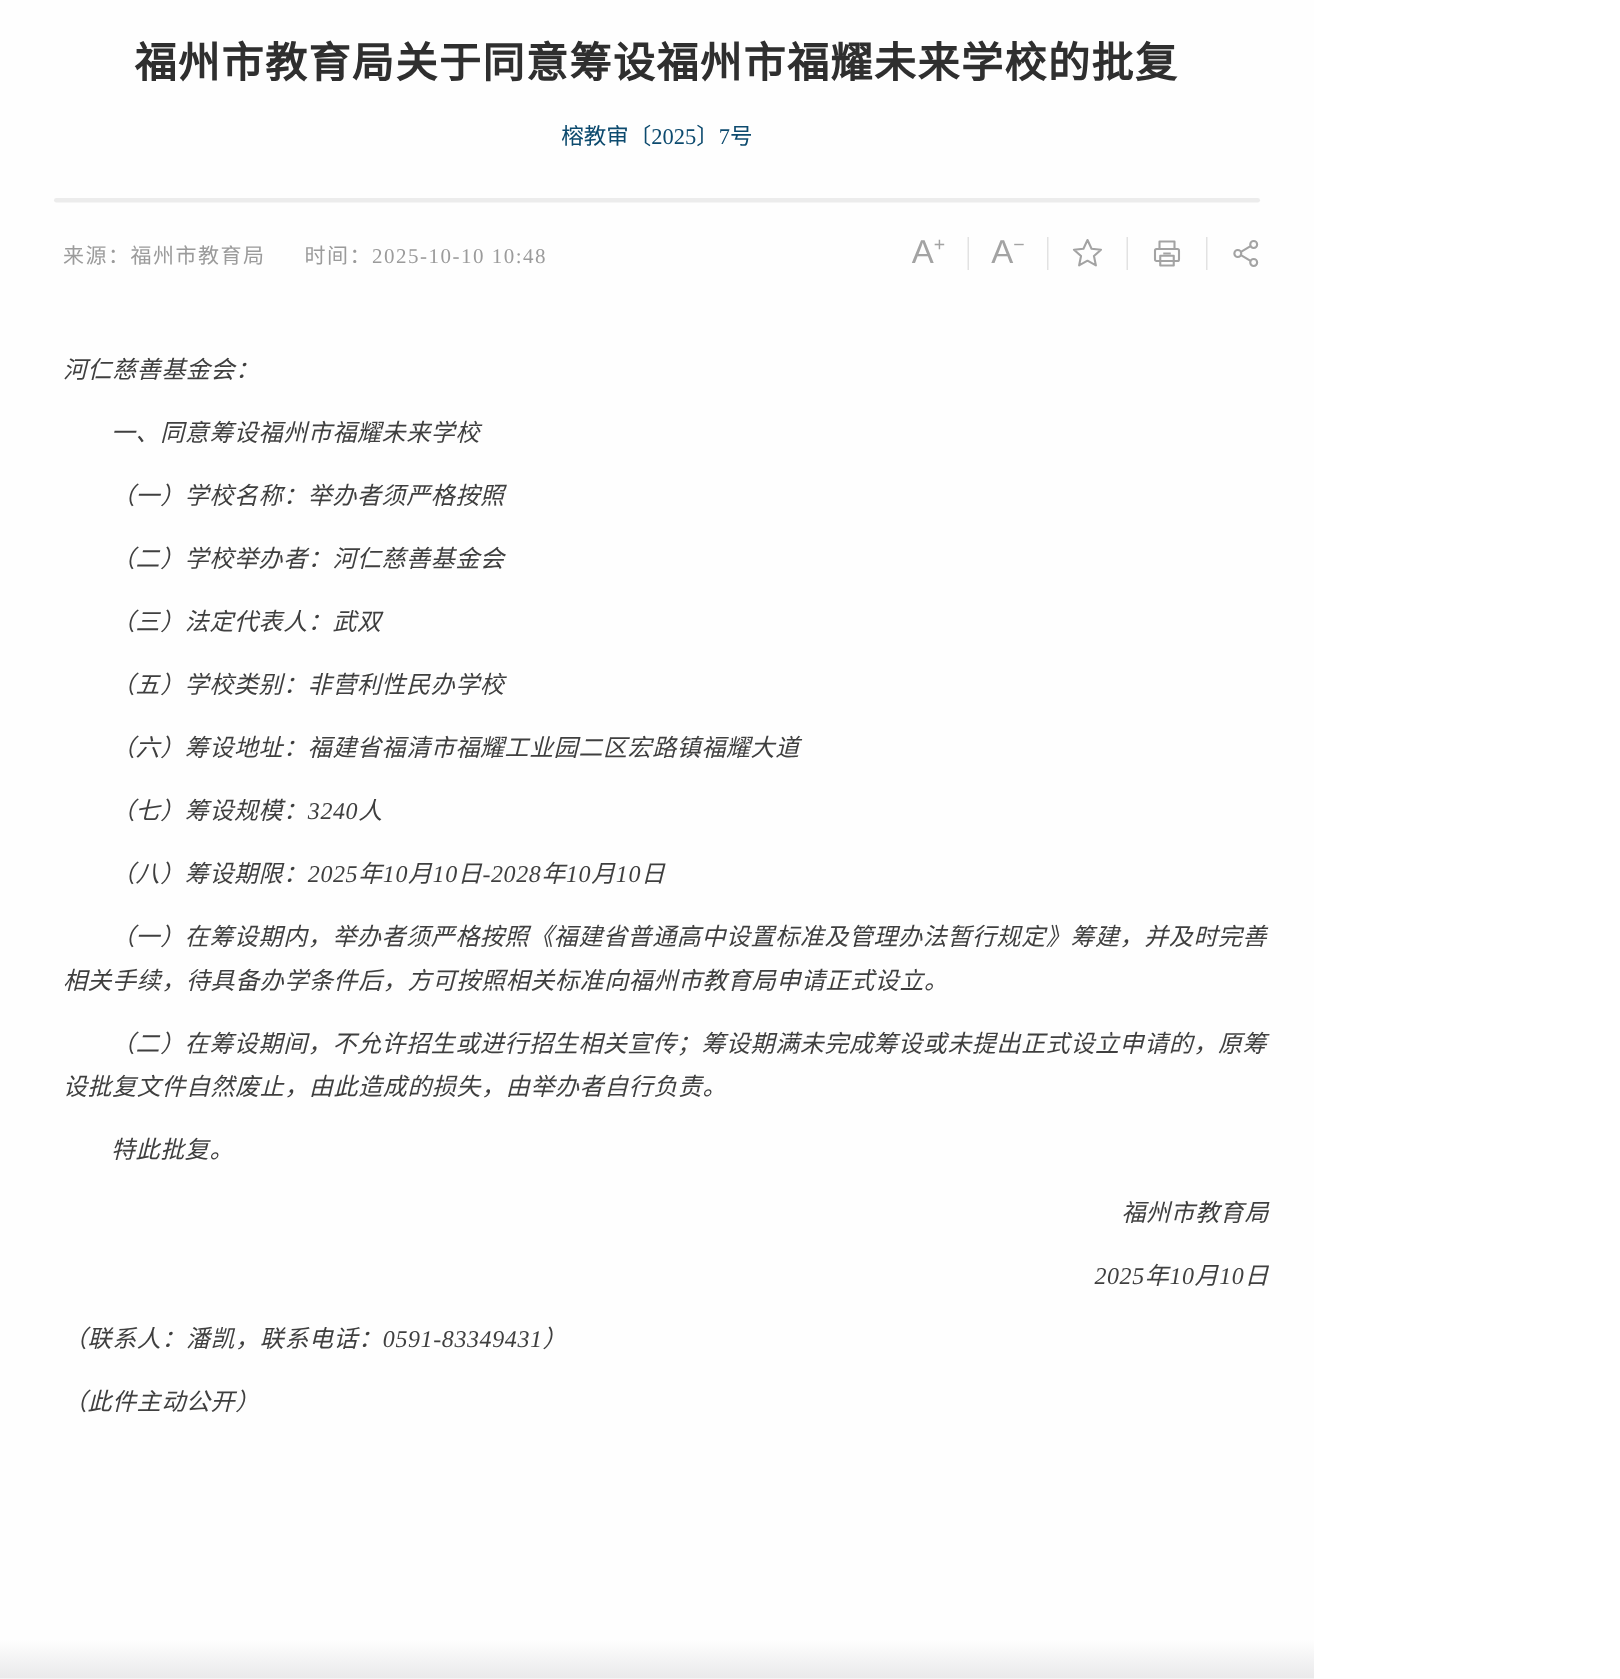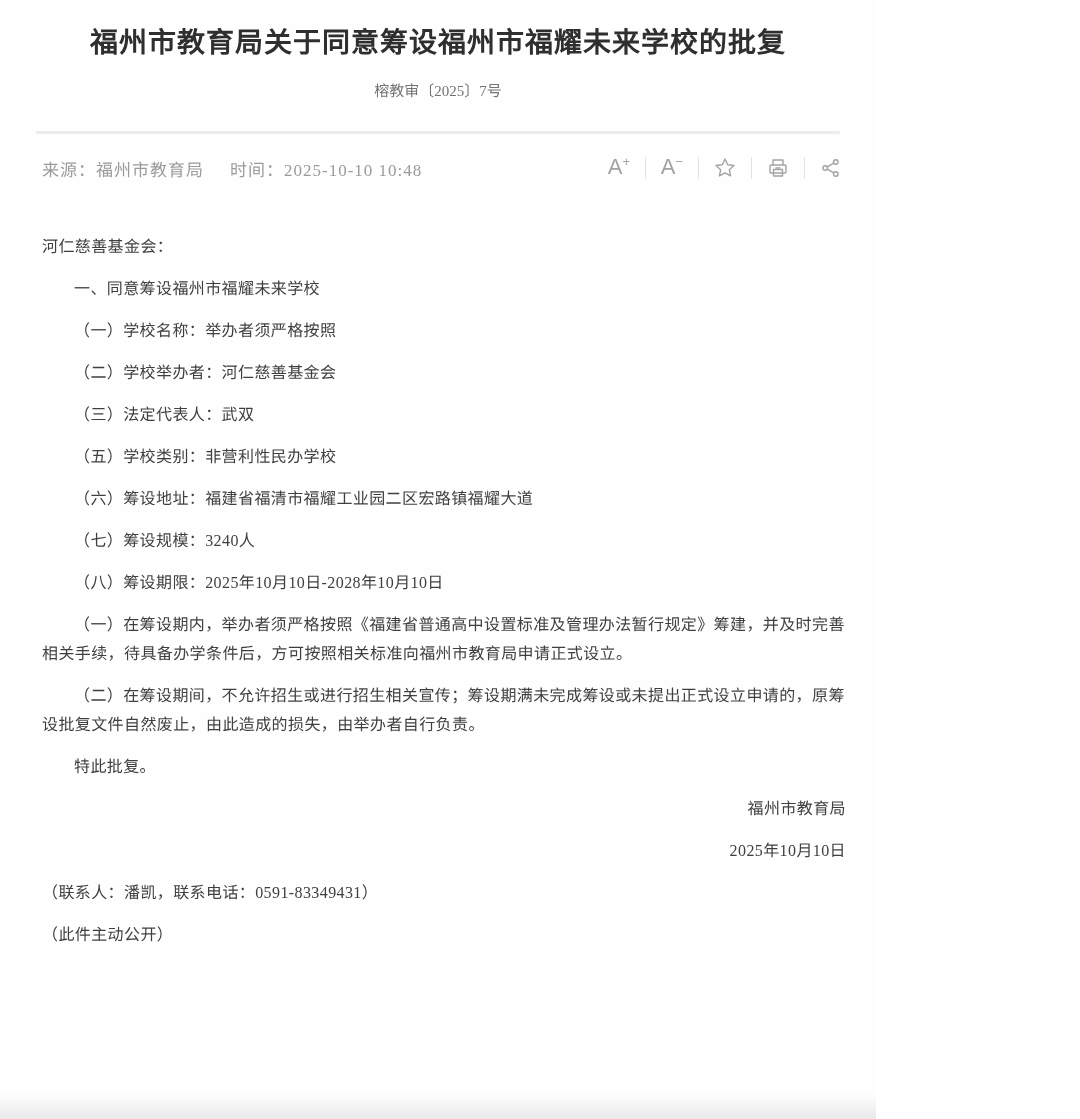--- a/index.html
+++ b/index.html
@@ -25,37 +25,37 @@
   .title {
     font-size: 28px;
     font-weight: bold;
     color: #2f2f2f;
     letter-spacing: 1px;
     line-height: 34px;
   }
   .doc-no {
     margin-top: 19px;
     font-size: 15px;
-    color: #737373;
+    color: #0c4a6e;
   }
   .divider {
     margin: 31px 36px 0 36px;
     height: 3px;
     background: #ececec;
     border-radius: 2px;
   }
   .meta-row {
     margin: 14px 30px 0 42px;
     height: 40px;
     display: flex;
     align-items: center;
     justify-content: space-between;
   }
   .meta-left {
-    font-size: 17px;
+    font-size: 14px;
     color: #9b9b9b;
     letter-spacing: 1px;
     text-align: center;
   }
   .meta-left .time-label { margin-left: 26px; }
   .toolbar {
     display: flex;
     align-items: center;
   }
   .tbtn {
@@ -75,20 +75,21 @@
   .content {
     padding: 44px 30px 0 42px;
     color: #3f3f3f;
   }
   .content p {
     font-size: 16px;
     line-height: 29px;
     margin-bottom: 13px;
     color: #3f3f3f;
     letter-spacing: 0.4px;
+    font-style: italic;
   }
   .content p.indent { text-indent: 2em; }
   .content p.right { text-align: right; }
 </style>
 </head>
 <body>
 
 <div class="page">
 
   <header>

